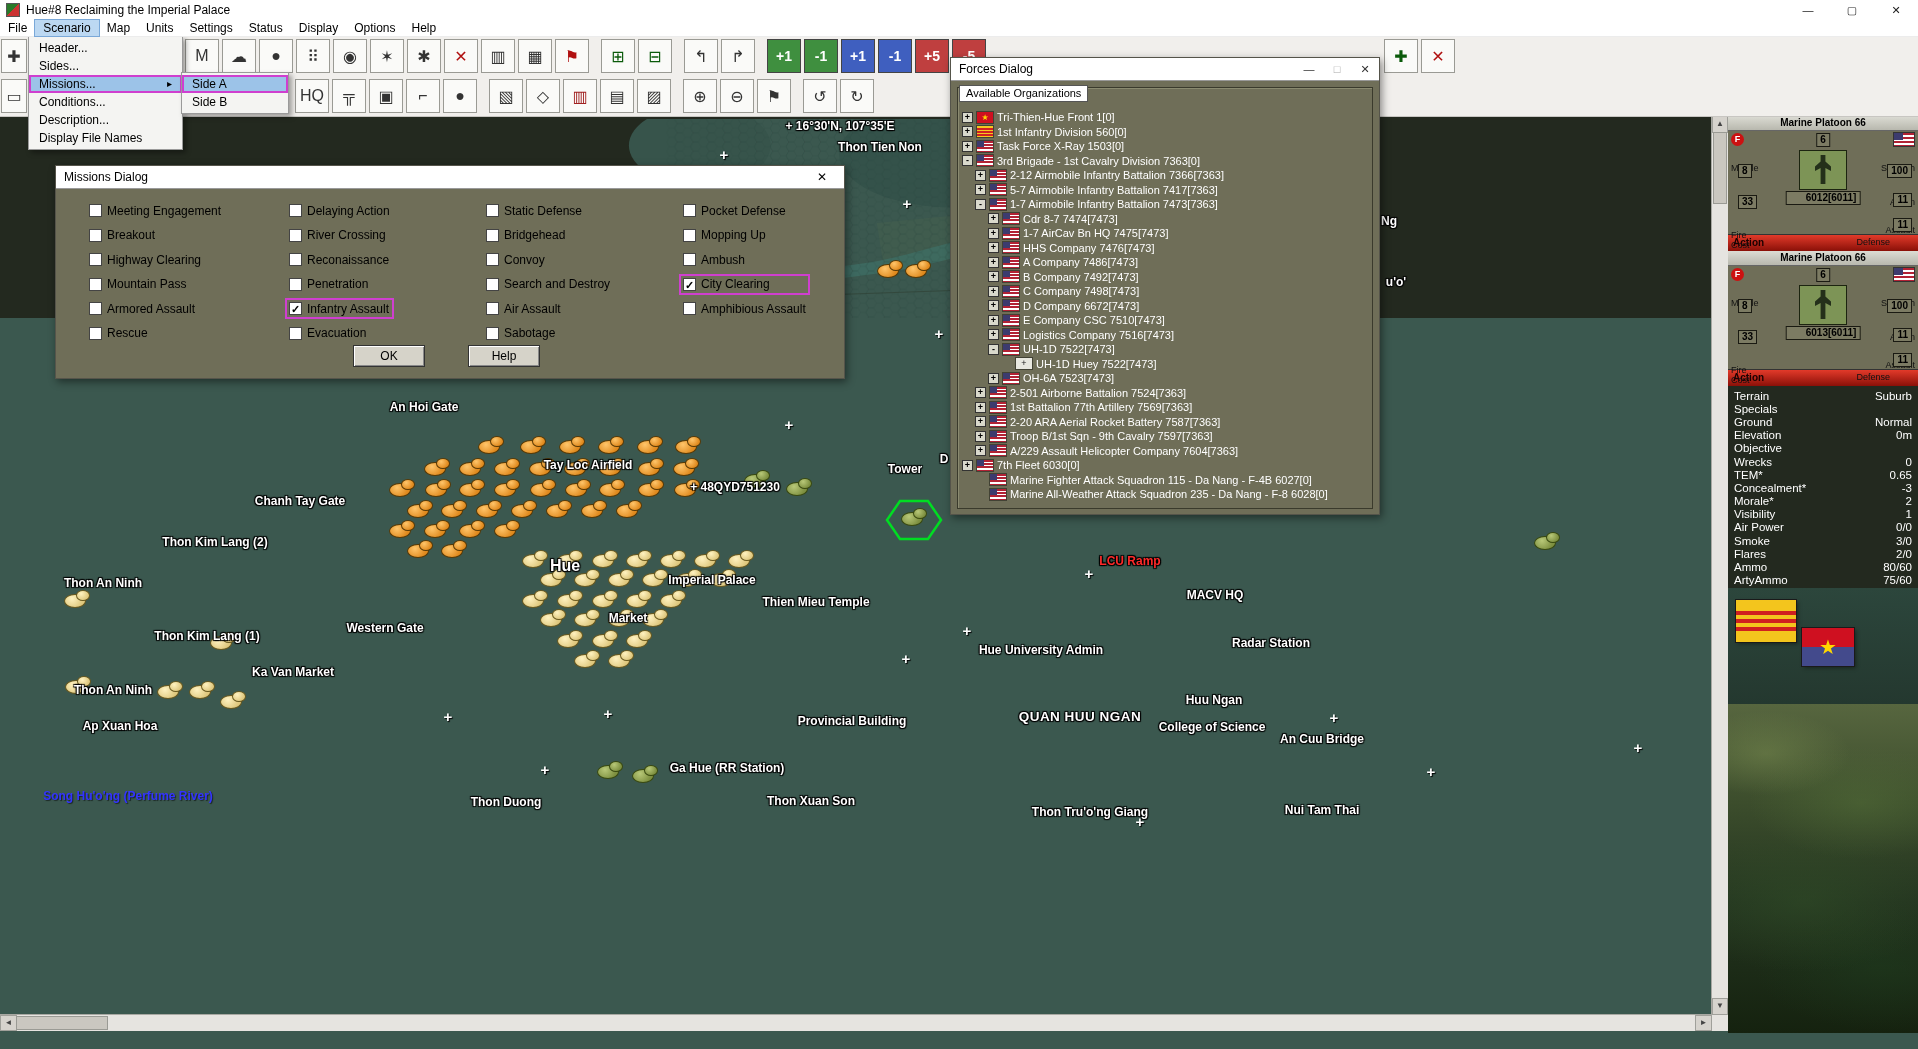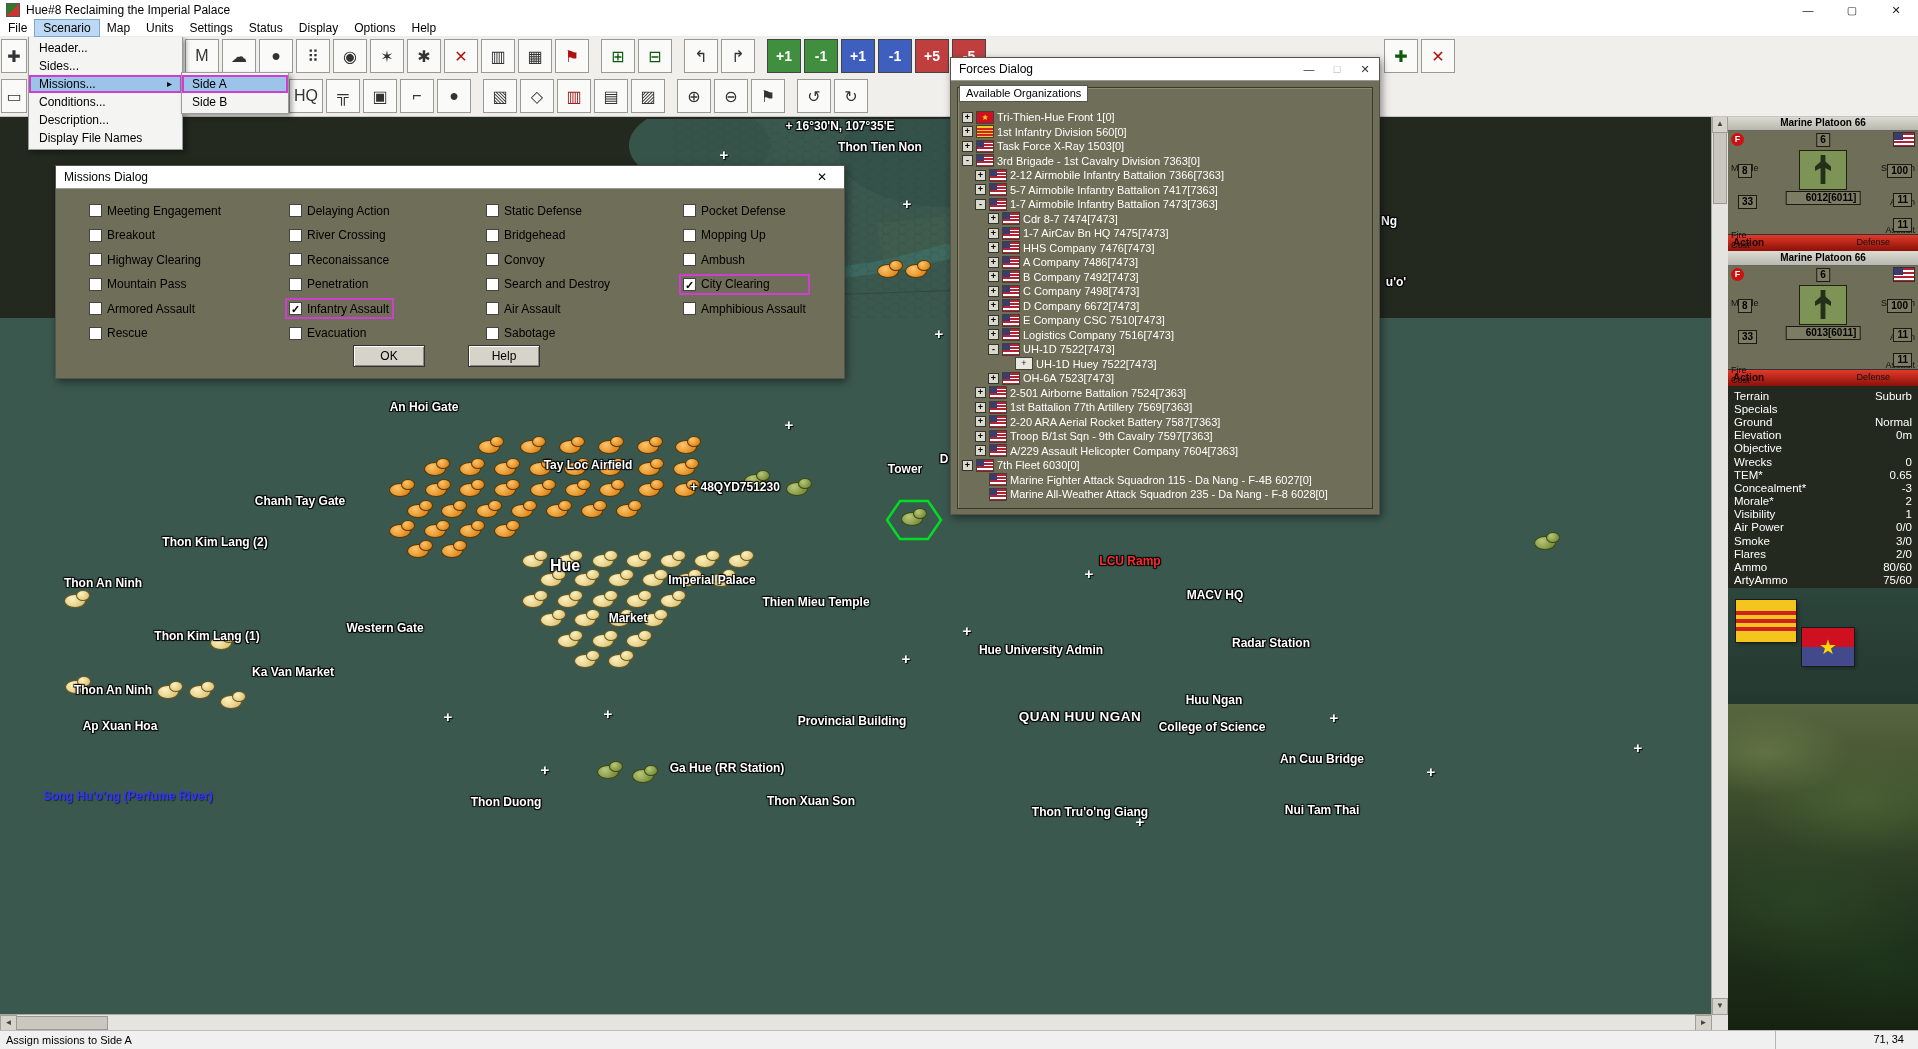--- a/index.html
+++ b/index.html
@@ -13,21 +13,21 @@
   .wbtn{width:44px;text-align:center;line-height:20px;font-size:11px;color:#222;}
   
   .menubar{position:absolute;top:20px;left:0;right:0;height:16px;background:#fff;display:flex;
     font-size:12px;z-index:60;border-bottom:1px solid #ececec;}
   .mitem{padding:0 8px;line-height:16px;color:#000;}
   .mitem.active{background:#bcd8f2;outline:1px solid #7aa8d8;}
   
   .toolbar{position:absolute;top:36px;left:0;right:0;height:80px;background:#f1efec;border-bottom:1px solid #c8c6c2;z-index:10;}
   .trow{position:absolute;display:flex;gap:3px;}
   #trow1{top:3px;left:185px;}
-  #trow2{top:43px;left:289px;border-radius:14px;}
+  #trow2{top:43px;left:295px;border-radius:14px;}
   .tbtn{width:34px;height:34px;background:#fafaf8;border:1px solid #9a9a94;font-size:16px;color:#333;
     display:flex;align-items:center;justify-content:center;padding:0;font-family:inherit;flex:none;}
   .tbtn.gap{margin-left:9px;}
   .tbtn.num{color:#fff;font-weight:bold;font-size:14px;border-color:#444;}
   .tbtn.partial{position:absolute;width:26px;}
   .p1{left:1px;top:3px;}.p2{left:1px;top:43px;}
   .tr-right{position:absolute;top:3px;}
   .tr0{left:1384px;}.tr1{left:1421px;}
   
   .main{position:absolute;top:116px;left:0;width:1918px;height:915px;}
@@ -268,21 +268,21 @@
         <div class="mlabel" style="left: 293px; top: 556px;">Ka Van Market</div>
         <div class="mlabel" style="left: 113px; top: 574px;">Thon An Ninh</div>
         <div class="mlabel" style="left: 120px; top: 610px;">Ap Xuan Hoa</div>
         <div class="mlabel k-red" style="left: 1130px; top: 445px;">LCU Ramp</div>
         <div class="mlabel" style="left: 1215px; top: 479px;">MACV HQ</div>
         <div class="mlabel" style="left: 1271px; top: 527px;">Radar Station</div>
         <div class="mlabel" style="left: 1041px; top: 534px;">Hue University Admin</div>
         <div class="mlabel" style="left: 1214px; top: 584px;">Huu Ngan</div>
         <div class="mlabel k-big2" style="left: 1080px; top: 600px;">QUAN HUU NGAN</div>
         <div class="mlabel" style="left: 1212px; top: 611px;">College of Science</div>
-        <div class="mlabel" style="left: 1322px; top: 623px; margin-top: 20px;">An Cuu Bridge</div>
+        <div class="mlabel" style="left: 1322px; top: 623px;">An Cuu Bridge</div>
         <div class="mlabel" style="left: 852px; top: 605px;">Provincial Building</div>
         <div class="mlabel" style="left: 727px; top: 652px;">Ga Hue (RR Station)</div>
         <div class="mlabel" style="left: 506px; top: 686px;">Thon Duong</div>
         <div class="mlabel" style="left: 811px; top: 685px;">Thon Xuan Son</div>
         <div class="mlabel k-blue" style="left: 128px; top: 680px;">Song Hu'o'ng (Perfume River)</div>
         <div class="mlabel" style="left: 1090px; top: 696px;">Thon Tru'o'ng Giang</div>
         <div class="mlabel" style="left: 1322px; top: 694px;">Nui Tam Thai</div>
         <div class="unit u-o" style="left: 888px; top: 155px;"></div>
         <div class="unit u-o" style="left: 916px; top: 155px;"></div>
         <div class="unit u-o" style="left: 489px; top: 331px;"></div>
@@ -488,24 +488,20 @@
       <div class="flags">
         <div class="flag-rvn"></div>
         <div class="flag-nlf">
           <span>★</span>
         </div>
       </div>
       <div class="photo"></div>
     </div>
   </div>
 
-  <div class="statusbar">
-    <span>Assign missions to Side A</span>
-    <span class="coords">71, 34</span>
-  </div>
 
   <div class="dd" id="scenario-menu">
       <div class="ddi">
         <span>Header...</span>
       </div>
       <div class="ddi">
         <span>Sides...</span>
       </div>
       <div class="ddi sel hl">
         <span>Missions...</span>

